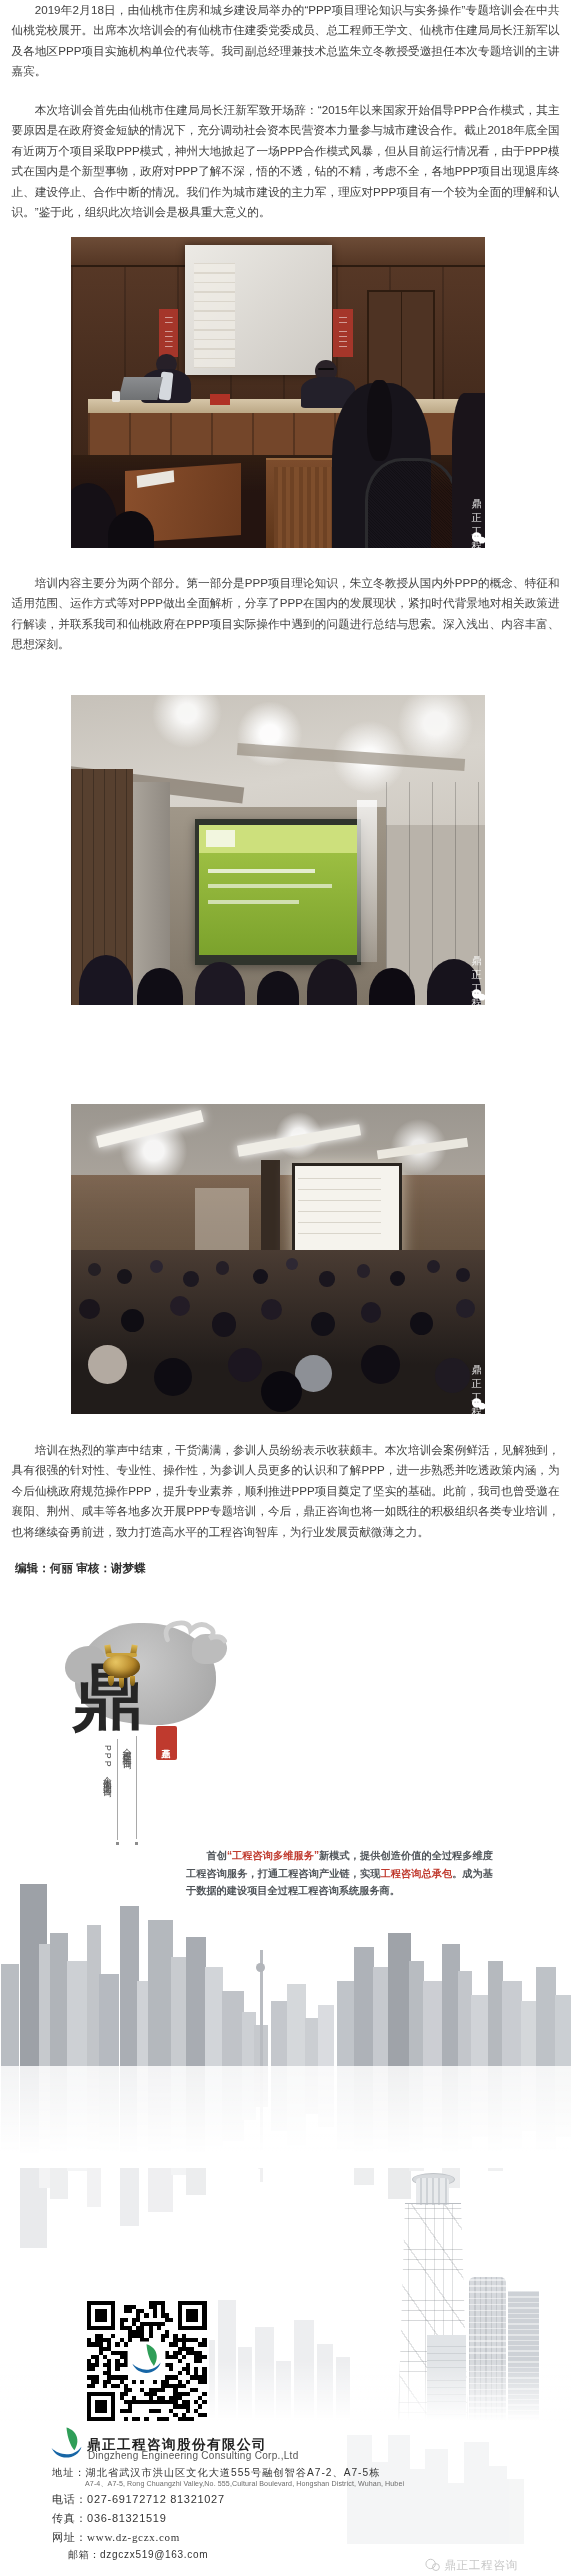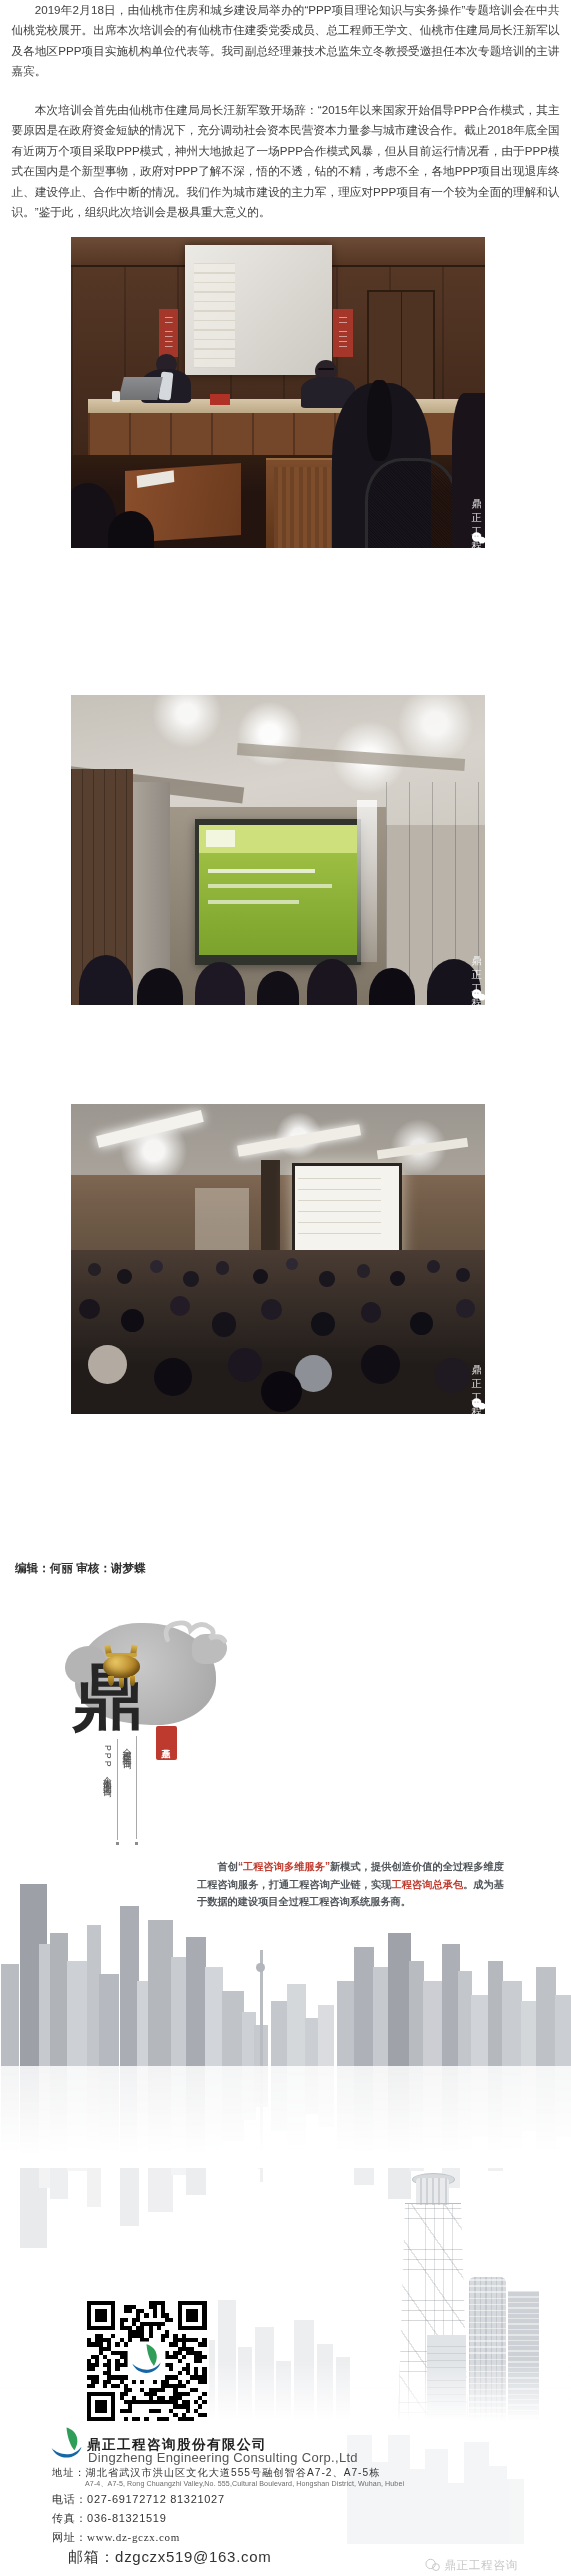--- a/index.html
+++ b/index.html
@@ -120,21 +120,21 @@
   .v-leg3{left:30px;top:31px;width:5.4px;height:10.2px;background:linear-gradient(#c79c34,#7c5c14);border-radius:0 0 60% 60%;}
   .seal{position:absolute;left:156px;top:1726px;width:21px;height:34px;background:#bf3a2e;border-radius:2px;
       display:flex;align-items:center;justify-content:center;}
   .seal span{writing-mode:vertical-rl;color:#fff;font-size:8.8px;font-weight:bold;letter-spacing:1.4px;
       font-family:"Liberation Serif","DejaVu Serif",serif;}
   .vline{position:absolute;width:0.7px;background:#a9a9a9;}
   .vdot{position:absolute;width:2.7px;height:2.7px;background:#8c8c8c;}
   .slogan{position:absolute;writing-mode:vertical-rl;color:#4f4f4f;letter-spacing:2px;}
   #slg-l{left:102px;top:1745px;font-size:8.8px;}
   #slg-r{left:120px;top:1741px;font-size:9.2px;}
-  .pitch{position:absolute;left:181px;top:1842px;width:307px;margin:16px;font-size:10.2px;line-height:17.7px;
+  .pitch{position:absolute;left:181px;top:1842px;width:307px;margin:5px;font-size:10.2px;line-height:17.7px;
       color:#50555a;font-weight:bold;text-indent:2em;text-align:justify;}
   .pitch .red{color:#c03a2e;}
   
   .sky{position:absolute;left:0;top:1915px;width:571px;height:151px;}
   .sky.reflect{top:2066px;transform:scaleY(-1);opacity:.22;}
   .sky .b{position:absolute;bottom:0;background-image:
       repeating-linear-gradient(180deg,rgba(255,255,255,.35) 0 1.4px,transparent 1.4px 4.8px),
       repeating-linear-gradient(90deg,rgba(60,65,70,.12) 0 1.4px,transparent 1.4px 4.1px);}
   .spire{position:absolute;left:260px;bottom:0;width:2.7px;height:116px;background:#b9bcc1;}
   .spireball{position:absolute;left:256px;bottom:94px;width:8.8px;height:8.8px;border-radius:50%;background:#b2b5ba;}
@@ -163,28 +163,28 @@
   .faint .b{position:absolute;bottom:0;}
   .fade2{position:absolute;left:0;top:2359px;width:571px;height:76px;z-index:2;
       background:linear-gradient(rgba(255,255,255,0),#fff 82%);}
   
   .qr{position:absolute;left:84px;top:2301px;width:125px;height:120px;z-index:3;background:#fff;}
   .qr svg{width:100%;height:100%;}
   .qrbadge{position:absolute;left:45px;top:42px;width:35px;height:35px;background:#fff;border-radius:6.8px;
       box-shadow:0 0 0 1.4px #fff;display:flex;align-items:center;justify-content:center;}
   .clogo{position:absolute;left:48px;top:2426px;width:37px;height:37px;z-index:3;}
   .cname{position:absolute;left:87px;top:2436px;font-size:13.6px;font-weight:bold;color:#1f1f1f;letter-spacing:1.4px;z-index:3;}
-  .cen{position:absolute;left:88px;top:2450px;font-size:13px;color:#555;letter-spacing:0.3px;z-index:3;}
+  .cen{position:absolute;left:88px;top:2450px;font-size:10px;color:#555;letter-spacing:0.3px;z-index:3;}
   .frow{position:absolute;left:52px;color:#333;z-index:3;}
   .addr{top:2466px;font-size:10.2px;letter-spacing:1px;}
   .addr-en{top:2479px;left:85px;font-size:7.1px;color:#6b6b6b;letter-spacing:0.1px;}
   .tel{top:2492px;font-size:11px;letter-spacing:0.7px;}
   .fax{top:2511px;font-size:11px;letter-spacing:0.7px;}
   .web{top:2530px;font-size:11px;letter-spacing:0.7px;font-family:Liberation Serif, serif;}
-  .mail{top:2548px;font-size:15px;letter-spacing:0.7px;padding-left:16px;}
+  .mail{top:2548px;font-size:10px;letter-spacing:0.7px;padding-left:16px;}
   .footwm{position:absolute;right:53px;top:2558px;display:flex;align-items:center;gap:4.1px;
       color:#c7c7c7;font-size:11.6px;letter-spacing:0.7px;z-index:3;}
   .footwm svg{width:15px;height:15px;}
 </style>
 </head>
 <body>
 
 <div class="page">
 
   <p class="para" style="top:0px">2019年2月18日，由仙桃市住房和城乡建设局举办的“PPP项目理论知识与实务操作”专题培训会在中共仙桃党校展开。出席本次培训会的有仙桃市住建委党委成员、总工程师王学文、仙桃市住建局局长汪新军以及各地区PPP项目实施机构单位代表等。我司副总经理兼技术总监朱立冬教授受邀担任本次专题培训的主讲嘉宾。</p>
@@ -227,20 +227,21 @@
       <svg viewBox="0 0 24 24">
           <circle cx="9" cy="9.5" r="7.5" fill="#fff"></circle>
           <circle cx="17.5" cy="14.5" r="5.5" fill="#fff"></circle>
           <circle cx="6.5" cy="8" r="1" fill="rgba(0,0,0,.4)"></circle>
           <circle cx="11" cy="8" r="1" fill="rgba(0,0,0,.4)"></circle>
         </svg>
       <span>鼎正工程咨询</span>
     </div>
   </div>
 
+  <p class="para" style="top:573px">培训内容主要分为两个部分。第一部分是PPP项目理论知识，朱立冬教授从国内外PPP的概念、特征和适用范围、运作方式等对PPP做出全面解析，分享了PPP在国内的发展现状，紧扣时代背景地对相关政策进行解读，并联系我司和仙桃政府在PPP项目实际操作中遇到的问题进行总结与思索。深入浅出、内容丰富、思想深刻。</p>
 
   <div class="ph" id="ph2">
     <div class="ceil"></div>
     <div class="beam1"></div>
     <div class="beam2"></div>
     <div class="woodL"></div>
     <div class="metal"></div>
     <div class="wallB"></div>
     <div class="frame"></div>
     <div class="green"></div>
@@ -313,20 +314,21 @@
       <svg viewBox="0 0 24 24">
           <circle cx="9" cy="9.5" r="7.5" fill="#fff"></circle>
           <circle cx="17.5" cy="14.5" r="5.5" fill="#fff"></circle>
           <circle cx="6.5" cy="8" r="1" fill="rgba(0,0,0,.4)"></circle>
           <circle cx="11" cy="8" r="1" fill="rgba(0,0,0,.4)"></circle>
         </svg>
       <span>鼎正工程咨询</span>
     </div>
   </div>
 
+  <p class="para" style="top:1440px">培训在热烈的掌声中结束，干货满满，参训人员纷纷表示收获颇丰。本次培训会案例鲜活，见解独到，具有很强的针对性、专业性、操作性，为参训人员更多的认识和了解PPP，进一步熟悉并吃透政策内涵，为今后仙桃政府规范操作PPP，提升专业素养，顺利推进PPP项目奠定了坚实的基础。此前，我司也曾受邀在襄阳、荆州、咸丰等各地多次开展PPP专题培训，今后，鼎正咨询也将一如既往的积极组织各类专业培训，也将继续奋勇前进，致力打造高水平的工程咨询智库，为行业发展贡献微薄之力。</p>
   <p class="credits">编辑：何丽  审核：谢梦蝶</p>
 
   <div class="splash"></div>
   <div class="splash2"></div>
   <div class="splash3"></div>
   <svg class="cloud" viewBox="0 0 110 48">
     <path d="M8 36 q-8 -20 14 -24 q18 -3 20 10 q14 -14 28 -4 q10 7 0 16 q16 -6 22 4" stroke="#cdcdcd" stroke-width="7" fill="none" stroke-linecap="round"></path>
   </svg>
   <div class="ding">鼎</div>
   <div class="vessel">

